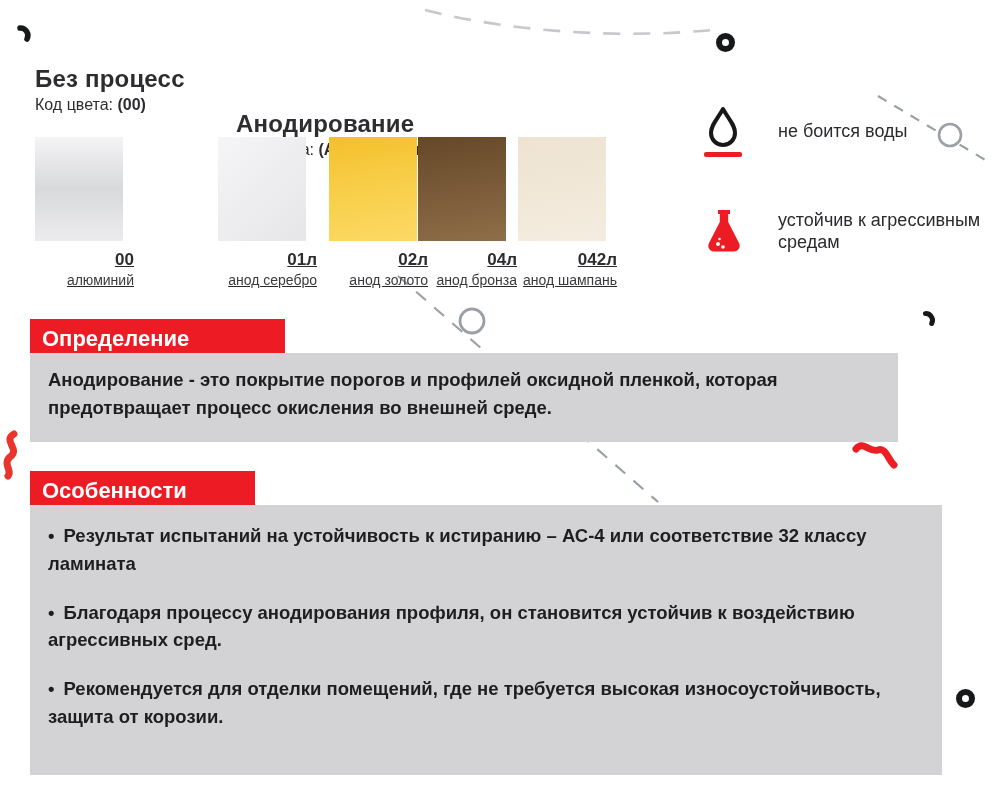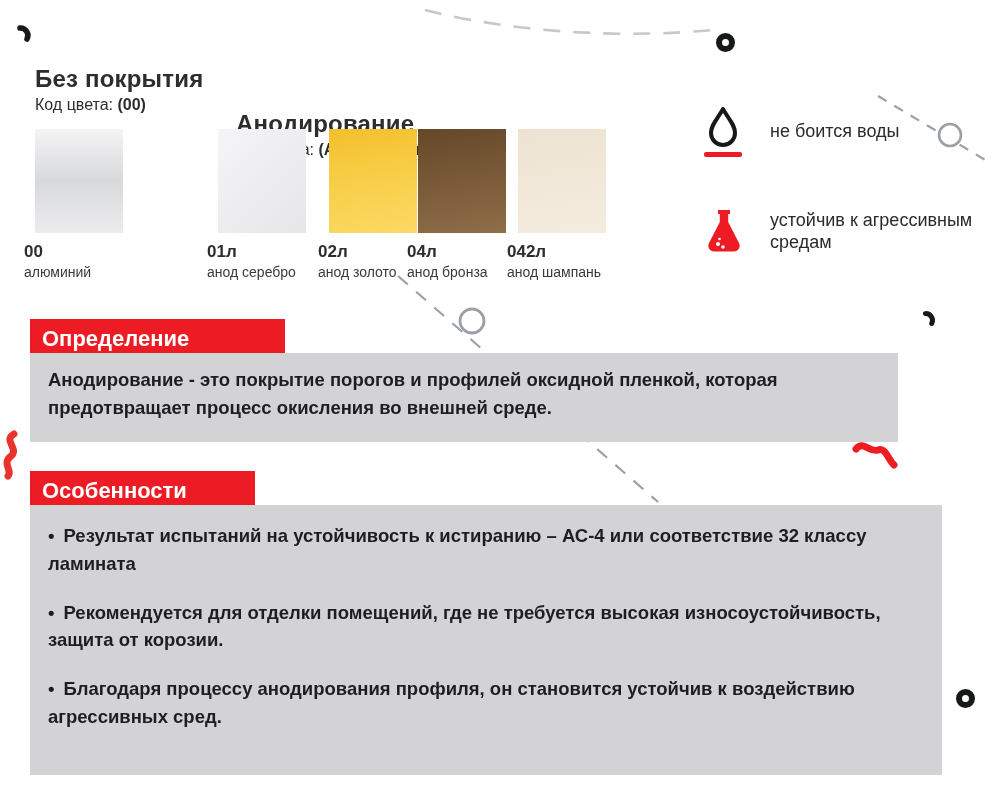--- a/index.html
+++ b/index.html
@@ -8,28 +8,28 @@
     font-family:"Liberation Sans",sans-serif;color:#2b2b2e;
   }
   
   .head-col{position:absolute;top:66px;}
   .head-col.col1{left:35px;}
   .head-col.col2{left:236px;margin-top:45px;}
   .block-title{font-size:24px;font-weight:bold;color:#2d2d30;line-height:26px;letter-spacing:.2px;}
   .code-line{font-size:16px;margin-top:4px;color:#2d2d30;}
   .code-line .b{font-weight:bold;}
   
-  .swatch-group{position:absolute;top:129px;width:110px;text-align:left;}
+  .swatch-group{position:absolute;top:137px;width:110px;text-align:right;text-decoration:underline;}
   .chip{width:88px;height:104px;margin:0 auto;}
   .chip-code{font-size:17px;font-weight:bold;margin-top:9px;color:#2d2d30;}
   .chip-name{font-size:14px;margin-top:2px;color:#3a3a3d;white-space:nowrap;}
   
   .benefit-row{position:absolute;left:700px;display:flex;align-items:center;}
   .benefit-icon{width:46px;height:52px;position:relative;flex:0 0 46px;}
-  .benefit-label{margin-left:24px;font-size:18px;line-height:1.22;color:#2b2b2e;width:205px;}
+  .benefit-label{margin-left:32px;font-size:18px;line-height:1.22;color:#2b2b2e;width:205px;}
   .drop-underline{position:absolute;left:4px;top:46px;width:38px;height:5px;background:#ED1C24;border-radius:2px;}
   
   .banner{position:absolute;background:#ED1C24;color:#ffffff;font-weight:bold;font-size:22px;
           line-height:24px;padding:8px 12px;box-sizing:border-box;height:34px;z-index:2;}
   .panel{position:absolute;background:#d3d3d5;color:#1e1e20;font-weight:600;font-size:18.5px;
          line-height:1.5;box-sizing:border-box;z-index:1;}
   .panel.def{left:30px;top:353px;width:868px;height:89px;padding:13px 18px;}
   .panel.feat{left:30px;top:505px;width:912px;height:270px;padding:17px 18px;}
   .bullet{margin:0 0 21px 0;}
   .bullet::before{content:"\2022";margin-right:9px;}
@@ -68,21 +68,21 @@
   <svg class="deco" style="left:-6px;top:428px;" width="36" height="54" viewBox="0 0 36 54">
     <path d="M20 6 C 8 13 27 21 16 29 C 8 36 19 43 14 48" fill="none" stroke="#e8342c" stroke-width="7" stroke-linecap="round"></path>
   </svg>
   <svg class="deco" style="left:850px;top:436px;" width="52" height="40" viewBox="0 0 52 40">
     <path d="M6 13 C 13 4 20 17 28 14 C 36 11 38 24 44 29" fill="none" stroke="#ee1c23" stroke-width="7" stroke-linecap="round"></path>
   </svg>
 
   <span class="deco donut" style="left:956px;top:689px;"></span>
 
   <div class="head-col col1">
-    <div class="block-title">Без покрытия</div>
+    <div class="block-title">Без процесс</div>
     <div class="code-line">
       <span>Код цвета:</span>
       <span class="b">(00)</span>
       <span></span>
     </div>
   </div>
   <div class="head-col col2">
     <div class="block-title">Анодирование</div>
     <div class="code-line">
       <span>Код цвета:</span>
@@ -145,17 +145,17 @@
   </div>
   <div class="panel def">
     <span>Анодирование - это покрытие порогов и профилей оксидной пленкой, которая предотвращает процесс окисления во внешней среде.</span>
   </div>
 
   <div class="banner" style="left:30px;top:471px;width:225px;">
     <span>Особенности</span>
   </div>
   <div class="panel feat">
     <div class="bullet">Результат испытаний на устойчивость к истиранию – АС-4 или соответствие 32 классу ламината</div>
+    <div class="bullet">Благодаря процессу анодирования профиля, он становится устойчив к воздействию агрессивных сред.</div>
     <div class="bullet">Рекомендуется для отделки помещений,  где не требуется высокая износоустойчивость, защита от корозии.</div>
-    <div class="bullet">Благодаря процессу анодирования профиля, он становится устойчив к воздействию агрессивных сред.</div>
   </div>
 
 </div>
 
 </body></html>

